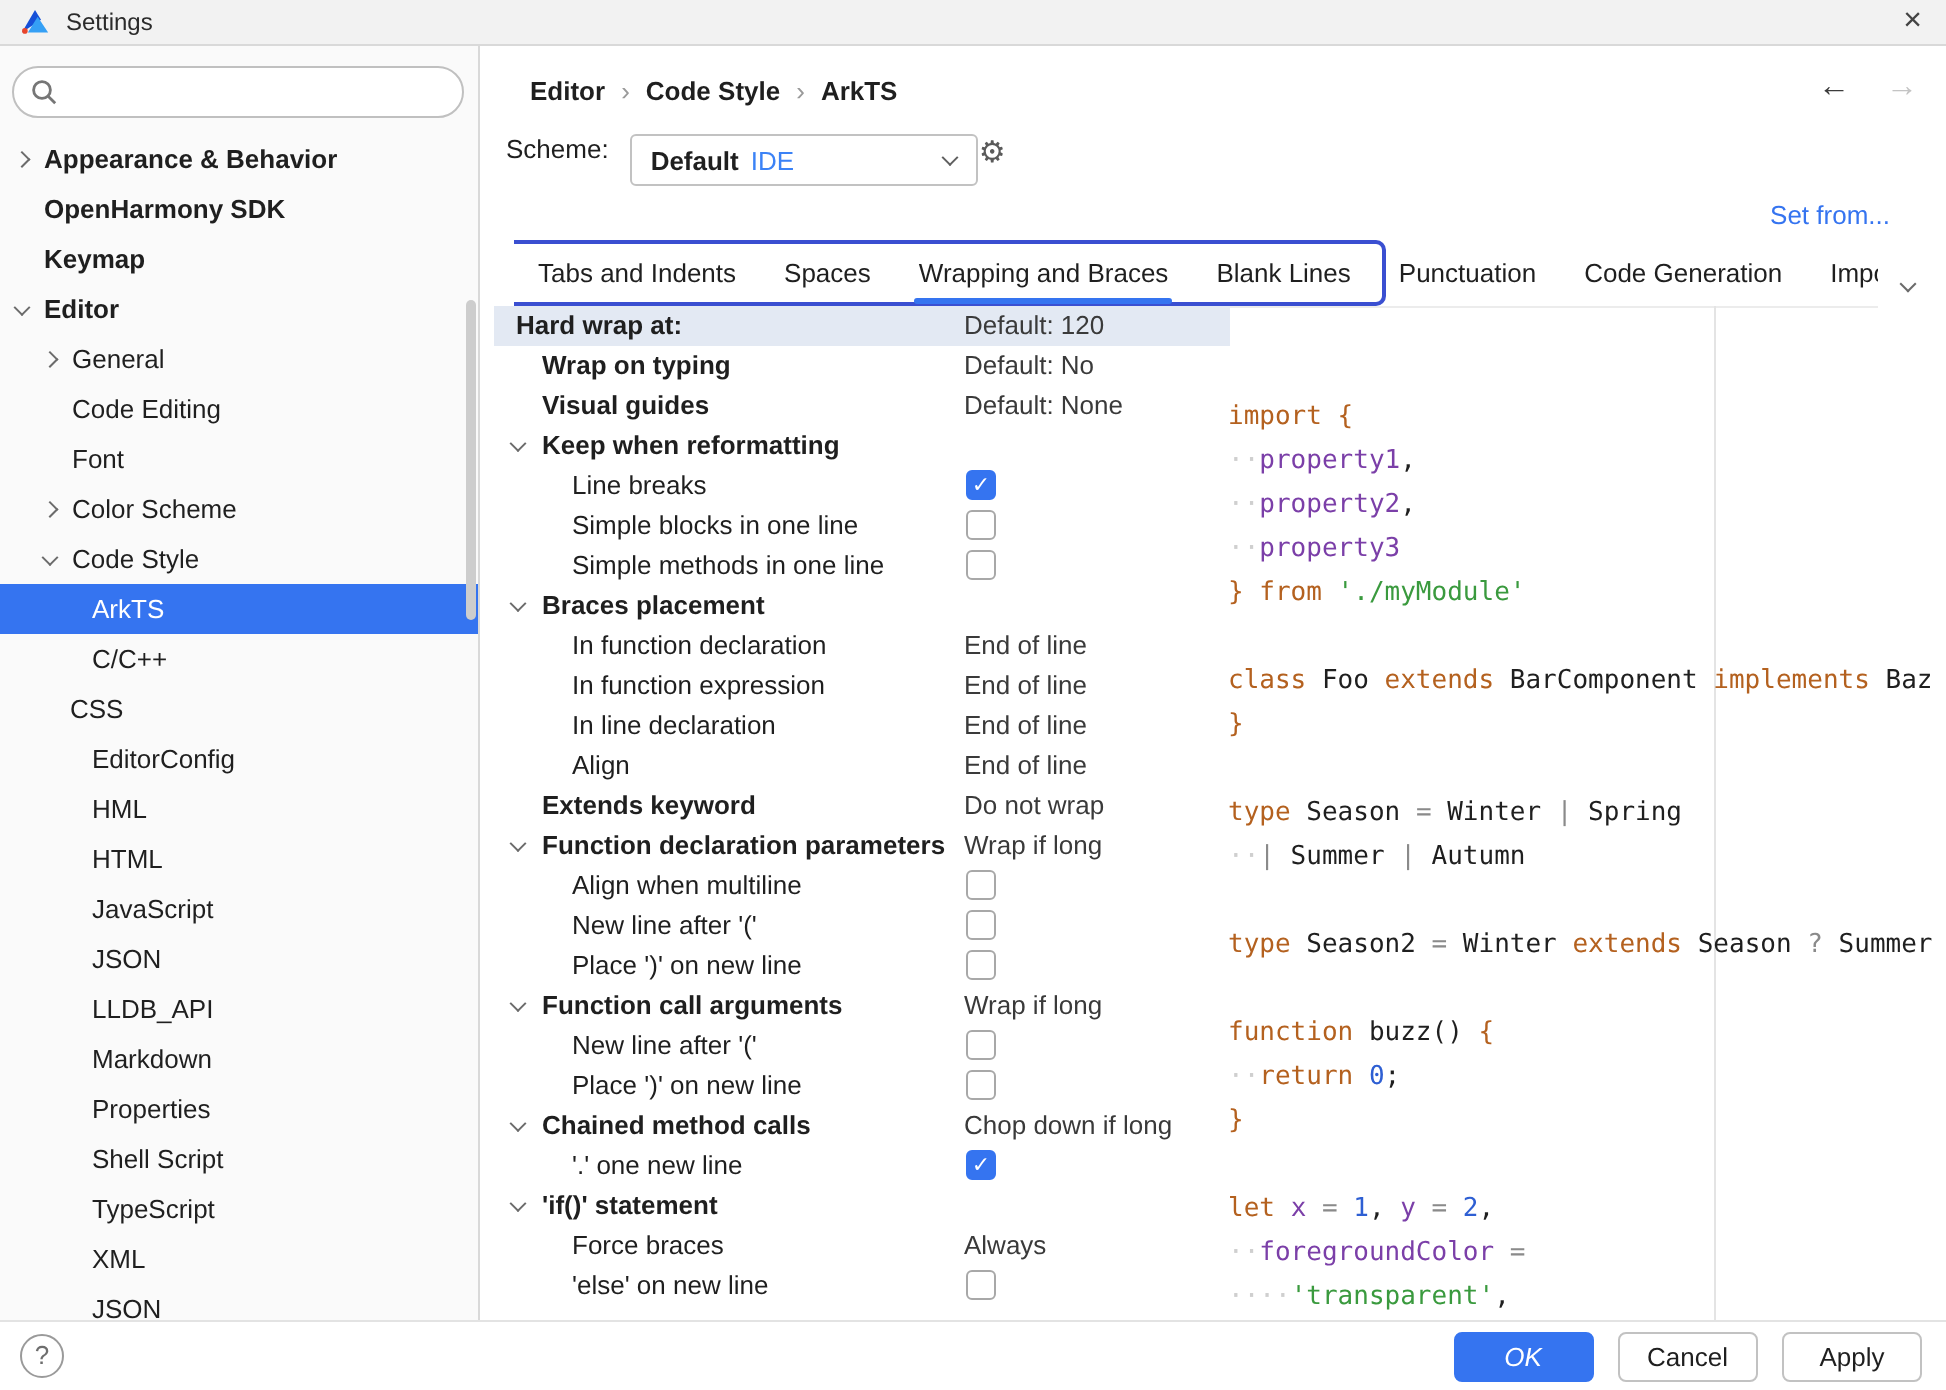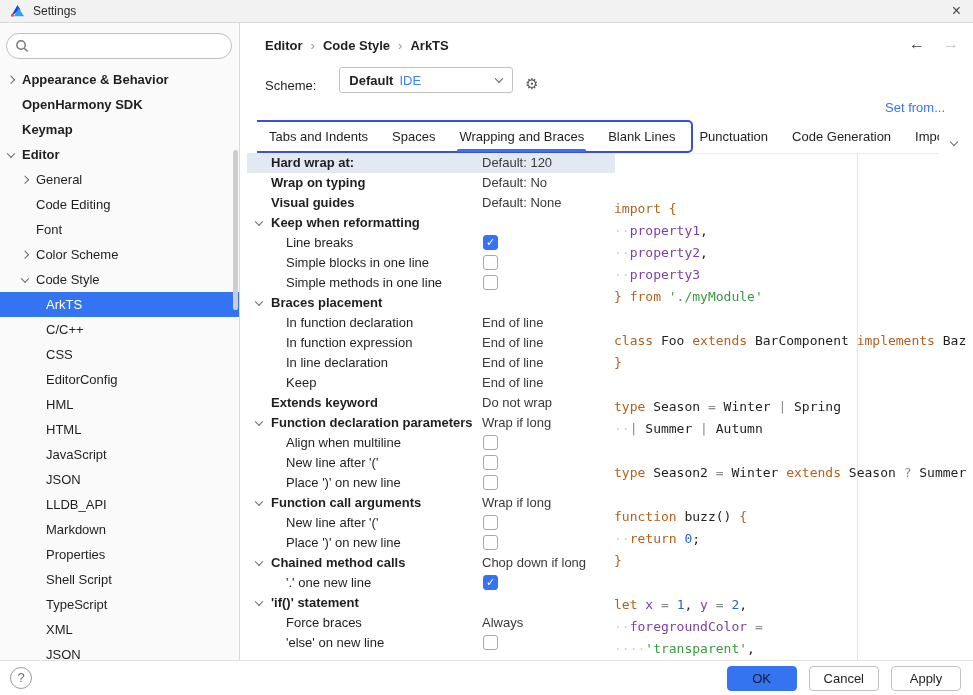--- a/index.html
+++ b/index.html
@@ -42,21 +42,21 @@
   
   .main { position:absolute; top:23px; left:241px; right:0; bottom:35px; background:#fff; }
   .breadcrumb { position:absolute; top:15px; left:24px; display:flex; gap:8px; align-items:center;
                 font-weight:bold; }
   .bc-sep { color:#9a9a9a; font-weight:normal; }
   .bc-seg { cursor:pointer; }
   .nav { position:absolute; top:12px; right:14px; display:flex; gap:18px; font-size:16px; }
   .nav .back { color:#3c3c3c; cursor:pointer; }
   .nav .fwd  { color:#c4c4c4; }
 
-  .scheme-row { position:absolute; top:44px; left:24px; display:flex; align-items:flex-end; gap:12px; }
+  .scheme-row { position:absolute; top:44px; left:12px; display:flex; align-items:flex-start; }
   .combo { width:174px; height:26px; border:1px solid #c2c2c2; border-radius:3px; background:#fff;
            display:flex; align-items:center; padding:0 9px; position:relative; cursor:pointer;margin-left:11px; }
   .combo .val { font-weight:bold; }
   .combo .suffix { color:#3b82f6; margin-left:6px; }
   .combo-chev { left:auto; right:10px; border-color:#5f5f5f; }
   .gear { font-family:"DejaVu Sans",sans-serif; font-size:15px; color:#5a5a5a; cursor:pointer; }
   .set-from { position:absolute; top:77px; right:28px; color:var(--link,#3574f0); cursor:pointer; }
 
   .tabs { position:absolute; top:97px; left:16px; right:34px; height:34px; display:flex;
           align-items:stretch; overflow:hidden; border-bottom:1px solid #ececec; }
@@ -96,21 +96,21 @@
 
   
   .footer { position:absolute; bottom:0; left:0; right:0; height:35px; background:#fff;
             border-top:1px solid #e3e3e3; }
   .help { position:absolute; left:10px; top:6px; width:22px; height:22px; border:1px solid #9a9a9a;
           border-radius:50%; text-align:center; line-height:20px; color:#6e6e6e; cursor:pointer; }
   .buttons { position:absolute; right:12px; top:5px; display:flex; gap:12px; }
   .btn { min-width:70px; height:25px; border-radius:4px; border:1px solid #c2c2c2; background:#fff;
          display:flex; align-items:center; justify-content:center; padding:0 14px; cursor:pointer;
          font-size:13px; color:#1f1f1f; }
-  .btn.primary { background:var(--accent,#3574f0); border-color:var(--accent,#3574f0); color:#0f172a; }
+  .btn.primary { background:var(--accent,#3574f0); border-color:var(--accent,#3574f0); color:#ffffff;font-style:italic; }
 </style>
 </head>
 <body>
 
 <div class="window">
 
   <div class="titlebar">
     <span class="app-icon">
       <svg width="15" height="15" viewBox="0 0 16 16">
         <polygon points="1,13 8,1 11.2,6.2" fill="#1650d8"></polygon>
@@ -135,21 +135,21 @@
         <div class="tree-row" style="padding-left: 22px;"><span class="tree-label b">OpenHarmony SDK</span></div>
         <div class="tree-row" style="padding-left: 22px;"><span class="tree-label b">Keymap</span></div>
         <div class="tree-row" style="padding-left: 22px;"><span class="chev down" style="left: 8px;"></span><span class="tree-label b">Editor</span></div>
         <div class="tree-row" style="padding-left: 36px;"><span class="chev right" style="left: 22px;"></span><span class="tree-label">General</span></div>
         <div class="tree-row" style="padding-left: 36px;"><span class="tree-label">Code Editing</span></div>
         <div class="tree-row" style="padding-left: 36px;"><span class="tree-label">Font</span></div>
         <div class="tree-row" style="padding-left: 36px;"><span class="chev right" style="left: 22px;"></span><span class="tree-label">Color Scheme</span></div>
         <div class="tree-row" style="padding-left: 36px;"><span class="chev down" style="left: 22px;"></span><span class="tree-label">Code Style</span></div>
         <div class="tree-row selected" style="padding-left: 46px;"><span class="tree-label">ArkTS</span></div>
         <div class="tree-row" style="padding-left: 46px;"><span class="tree-label">C/C++</span></div>
-        <div class="tree-row" style="padding-left: 46px;"><span class="tree-label">CSS</span></div>
+        <div class="tree-row" style="padding-left: 35px;"><span class="tree-label">CSS</span></div>
         <div class="tree-row" style="padding-left: 46px;"><span class="tree-label">EditorConfig</span></div>
         <div class="tree-row" style="padding-left: 46px;"><span class="tree-label">HML</span></div>
         <div class="tree-row" style="padding-left: 46px;"><span class="tree-label">HTML</span></div>
         <div class="tree-row" style="padding-left: 46px;"><span class="tree-label">JavaScript</span></div>
         <div class="tree-row" style="padding-left: 46px;"><span class="tree-label">JSON</span></div>
         <div class="tree-row" style="padding-left: 46px;"><span class="tree-label">LLDB_API</span></div>
         <div class="tree-row" style="padding-left: 46px;"><span class="tree-label">Markdown</span></div>
         <div class="tree-row" style="padding-left: 46px;"><span class="tree-label">Properties</span></div>
         <div class="tree-row" style="padding-left: 46px;"><span class="tree-label">Shell Script</span></div>
         <div class="tree-row" style="padding-left: 46px;"><span class="tree-label">TypeScript</span></div>
@@ -206,32 +206,32 @@
         </div>
         <div class="tab">
           <span class="tab-label">Impo</span>
         </div>
       </div>
     <span class="tabs-overflow">
       <span class="chev down static"></span>
     </span>
 
     <div class="settings-list" id="settings-list">
-        <div class="srow selected"><span class="srow-label b" style="margin-left: 24px;">Hard wrap at:</span><span class="srow-value">Default: 120</span></div>
+        <div class="srow selected"><span class="srow-label b" style="margin-left: 11px;">Hard wrap at:</span><span class="srow-value">Default: 120</span></div>
         <div class="srow"><span class="srow-label b" style="margin-left: 24px;">Wrap on typing</span><span class="srow-value">Default: No</span></div>
         <div class="srow"><span class="srow-label b" style="margin-left: 24px;">Visual guides</span><span class="srow-value">Default: None</span></div>
         <div class="srow"><span class="chev down srow-chev"></span><span class="srow-label b" style="margin-left: 24px;">Keep when reformatting</span></div>
         <div class="srow"><span class="srow-label" style="margin-left: 39px;">Line breaks</span><span class="cbx on">✓</span></div>
         <div class="srow"><span class="srow-label" style="margin-left: 39px;">Simple blocks in one line</span><span class="cbx"></span></div>
         <div class="srow"><span class="srow-label" style="margin-left: 39px;">Simple methods in one line</span><span class="cbx"></span></div>
         <div class="srow"><span class="chev down srow-chev"></span><span class="srow-label b" style="margin-left: 24px;">Braces placement</span></div>
         <div class="srow"><span class="srow-label" style="margin-left: 39px;">In function declaration</span><span class="srow-value">End of line</span></div>
         <div class="srow"><span class="srow-label" style="margin-left: 39px;">In function expression</span><span class="srow-value">End of line</span></div>
         <div class="srow"><span class="srow-label" style="margin-left: 39px;">In line declaration</span><span class="srow-value">End of line</span></div>
-        <div class="srow"><span class="srow-label" style="margin-left: 39px;">Keep</span><span class="srow-value">End of line</span></div>
+        <div class="srow"><span class="srow-label" style="margin-left: 39px;">Align</span><span class="srow-value">End of line</span></div>
         <div class="srow"><span class="srow-label b" style="margin-left: 24px;">Extends keyword</span><span class="srow-value">Do not wrap</span></div>
         <div class="srow"><span class="chev down srow-chev"></span><span class="srow-label b" style="margin-left: 24px;">Function declaration parameters</span><span class="srow-value">Wrap if long</span></div>
         <div class="srow"><span class="srow-label" style="margin-left: 39px;">Align when multiline</span><span class="cbx"></span></div>
         <div class="srow"><span class="srow-label" style="margin-left: 39px;">New line after '('</span><span class="cbx"></span></div>
         <div class="srow"><span class="srow-label" style="margin-left: 39px;">Place ')' on new line</span><span class="cbx"></span></div>
         <div class="srow"><span class="chev down srow-chev"></span><span class="srow-label b" style="margin-left: 24px;">Function call arguments</span><span class="srow-value">Wrap if long</span></div>
         <div class="srow"><span class="srow-label" style="margin-left: 39px;">New line after '('</span><span class="cbx"></span></div>
         <div class="srow"><span class="srow-label" style="margin-left: 39px;">Place ')' on new line</span><span class="cbx"></span></div>
         <div class="srow"><span class="chev down srow-chev"></span><span class="srow-label b" style="margin-left: 24px;">Chained method calls</span><span class="srow-value">Chop down if long</span></div>
         <div class="srow"><span class="srow-label" style="margin-left: 39px;">'.' one new line</span><span class="cbx on">✓</span></div>

